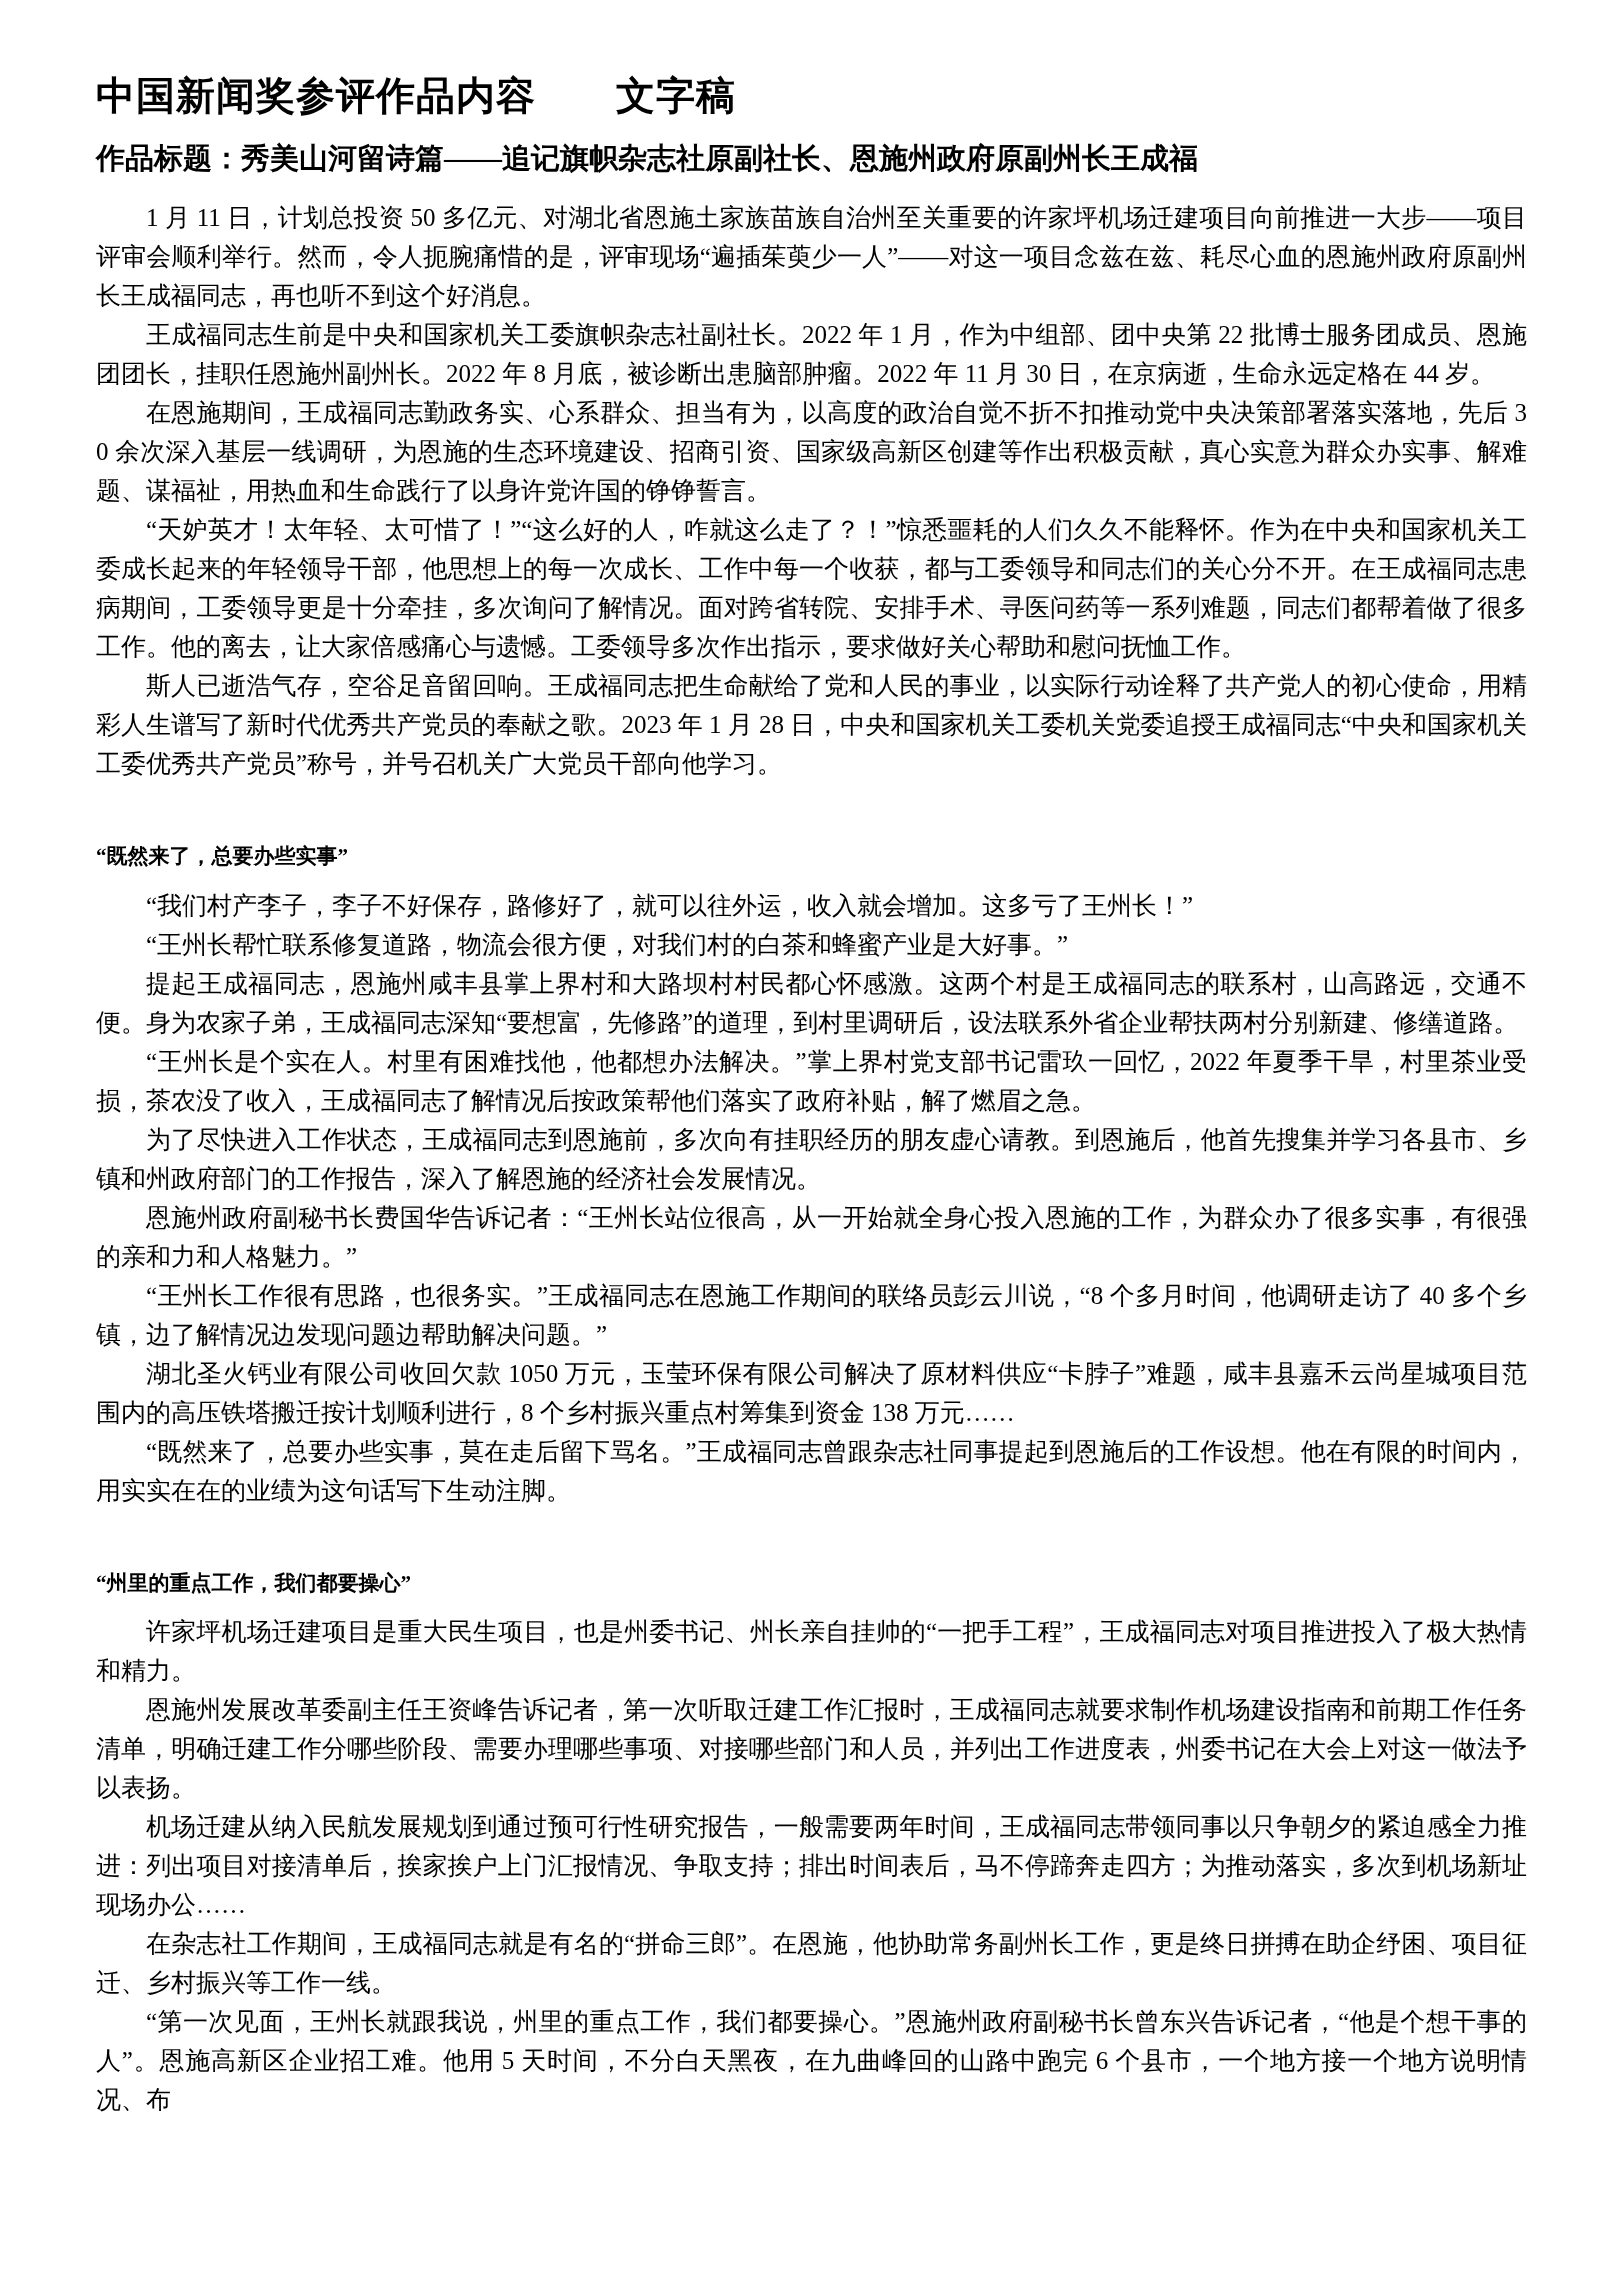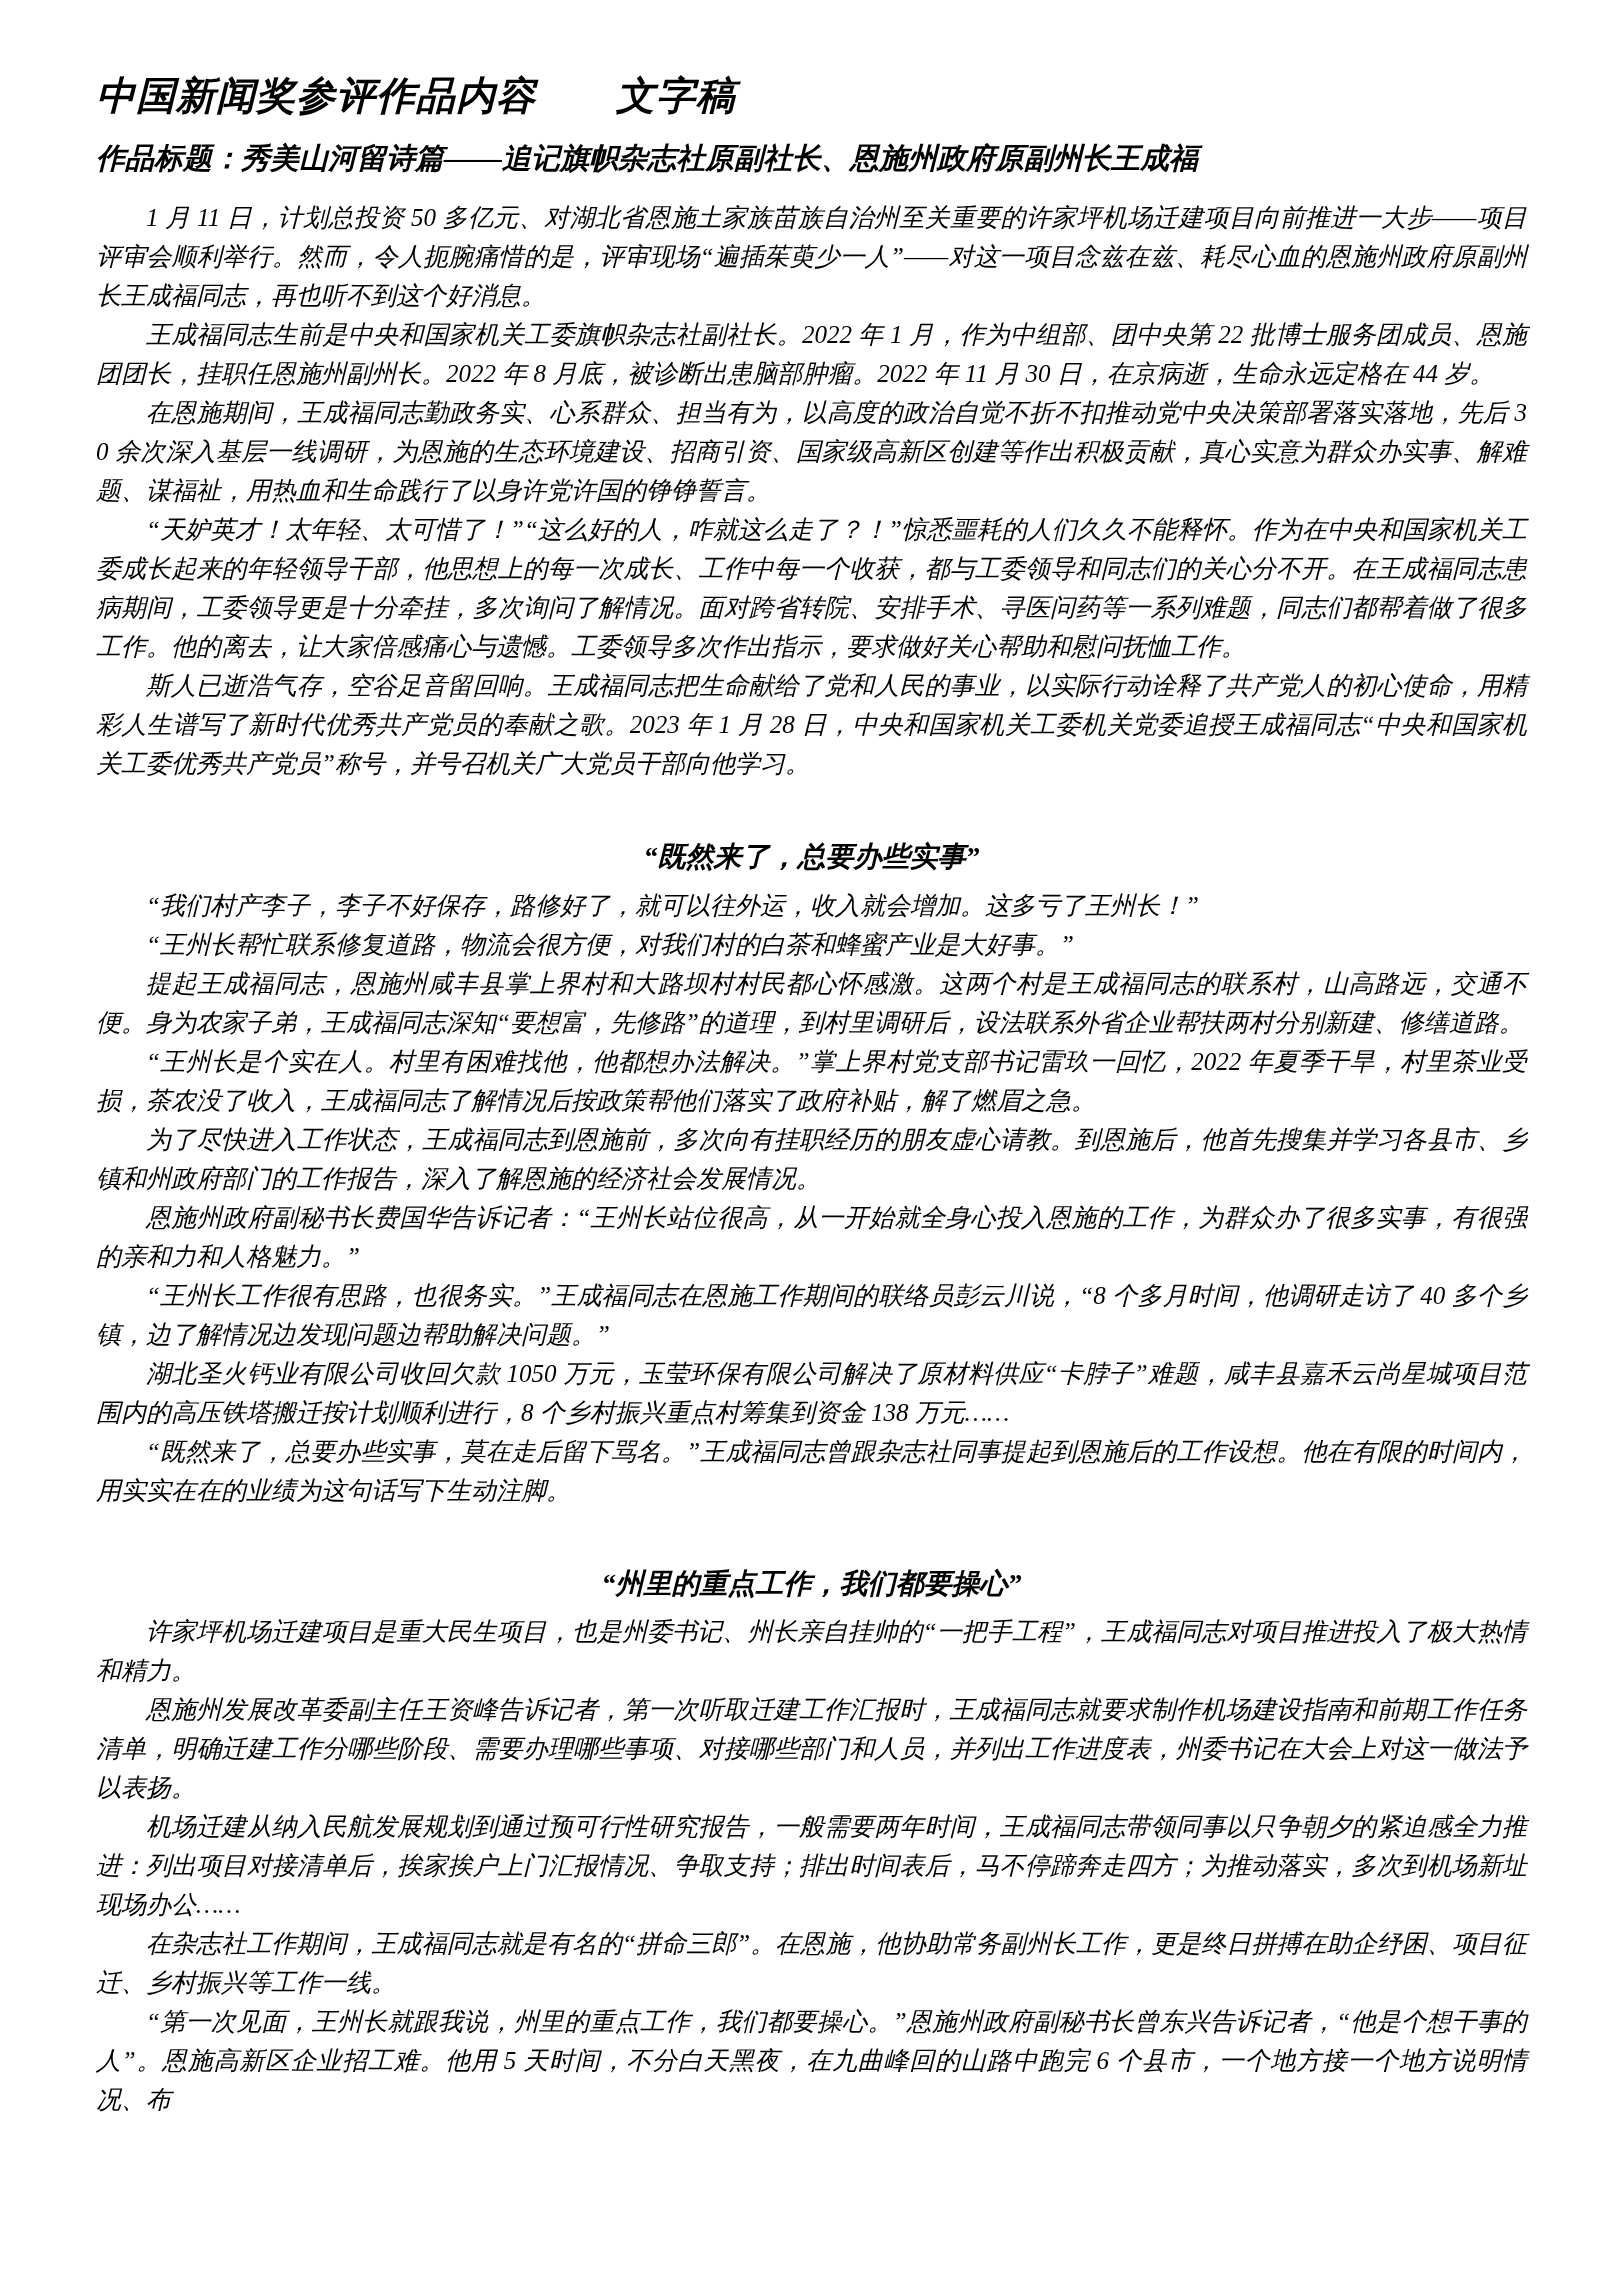--- a/index.html
+++ b/index.html
@@ -11,21 +11,20 @@
     position: relative;
     width: 1621px;
     height: 2293px;
     margin: 0 auto;
     background: #ffffff;
     box-sizing: border-box;
     padding: 71px 94px 0 96px;
     font-family: "Liberation Serif", "DejaVu Serif", serif;
     color: #000000;
     overflow: hidden;
-    font-style: italic;
   }
   .doc-title {
     font-size: 39px;
     font-weight: bold;
     line-height: 49px;
     margin: 0 0 21.6px 0;
     letter-spacing: 1px;
   }
   .work-title {
     font-size: 29px;
@@ -35,25 +34,24 @@
   }
   p.body-para {
     font-size: 25px;
     line-height: 39px;
     text-align: justify;
     text-indent: 2em;
     margin: 0;
     word-break: break-all;
   }
   h2.section-heading {
-    font-size: 28px;
+    font-size: 21px;
     font-weight: bold;
     line-height: 33px;
     margin: 57px 0 12.7px 0;
-    text-align: center;
   }
 </style>
 </head>
 <body>
 
 <div class="page">
 
   <h1 class="doc-title">中国新闻奖参评作品内容　　文字稿</h1>
 
   <p class="work-title">作品标题：秀美山河留诗篇——追记旗帜杂志社原副社长、恩施州政府原副州长王成福</p>

